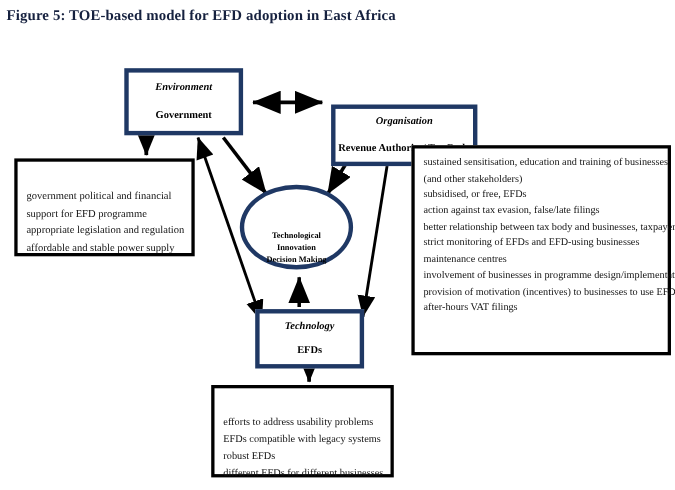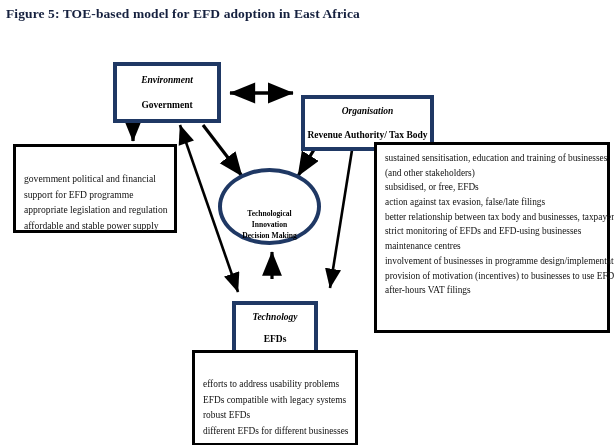--- a/index.html
+++ b/index.html
@@ -52,21 +52,21 @@
   }
   .navy-box .sub {
     font-weight: bold;
     font-size: 9.5px;
     text-align: center;
     line-height: 1.1;
   }
 
   #box-environment { left: 113px; top: 62px;  width: 108px; height: 61px; }
   #box-organisation { left: 301px; top: 62px;  width: 133px; height: 56px; margin-top: 33px; }
-  #box-technology  { left: 232px; top: 281px; width: 86px;  height: 54px; margin-top: 20px; }
+  #box-technology  { left: 232px; top: 281px; width: 99px;  height: 54px; }
 
   #box-environment .cat { margin-bottom: 14px; }
   #box-organisation .cat { margin-bottom: 14px; }
   #box-technology .cat  { margin-bottom: 11px; }
 
   
   #ellipse-core {
     position: absolute;
     left: 218px;
     top: 168px;
@@ -98,22 +98,22 @@
     padding: 24px 7px 6px 8px;
   }
   .detail-box .dline {
     font-size: 9.6px;
     line-height: 1.62;
     white-space: nowrap;
     color: #111111;
   }
 
   #box-env-detail  { left: 13px;  top: 144px; width: 164px; height: 89px; }
-  #box-org-detail  { left: 374px; top: 142px; width: 236px; height: 191px; padding-top: 6px; }
-  #box-tech-detail { left: 192px; top: 350px; width: 166px; height: 96px; }
+  #box-org-detail  { left: 374px; top: 132px; width: 236px; height: 191px; padding-top: 6px; }
+  #box-tech-detail { left: 192px; top: 350px; width: 166px; height: 84px; }
 
   #box-org-detail .dline { font-size: 9.3px; line-height: 1.58; }
   #box-tech-detail .dline { font-size: 9.4px; line-height: 1.66; }
 
   
   #connectors {
     position: absolute;
     left: 0; top: 0;
     width: 614px;
     height: 445px;

